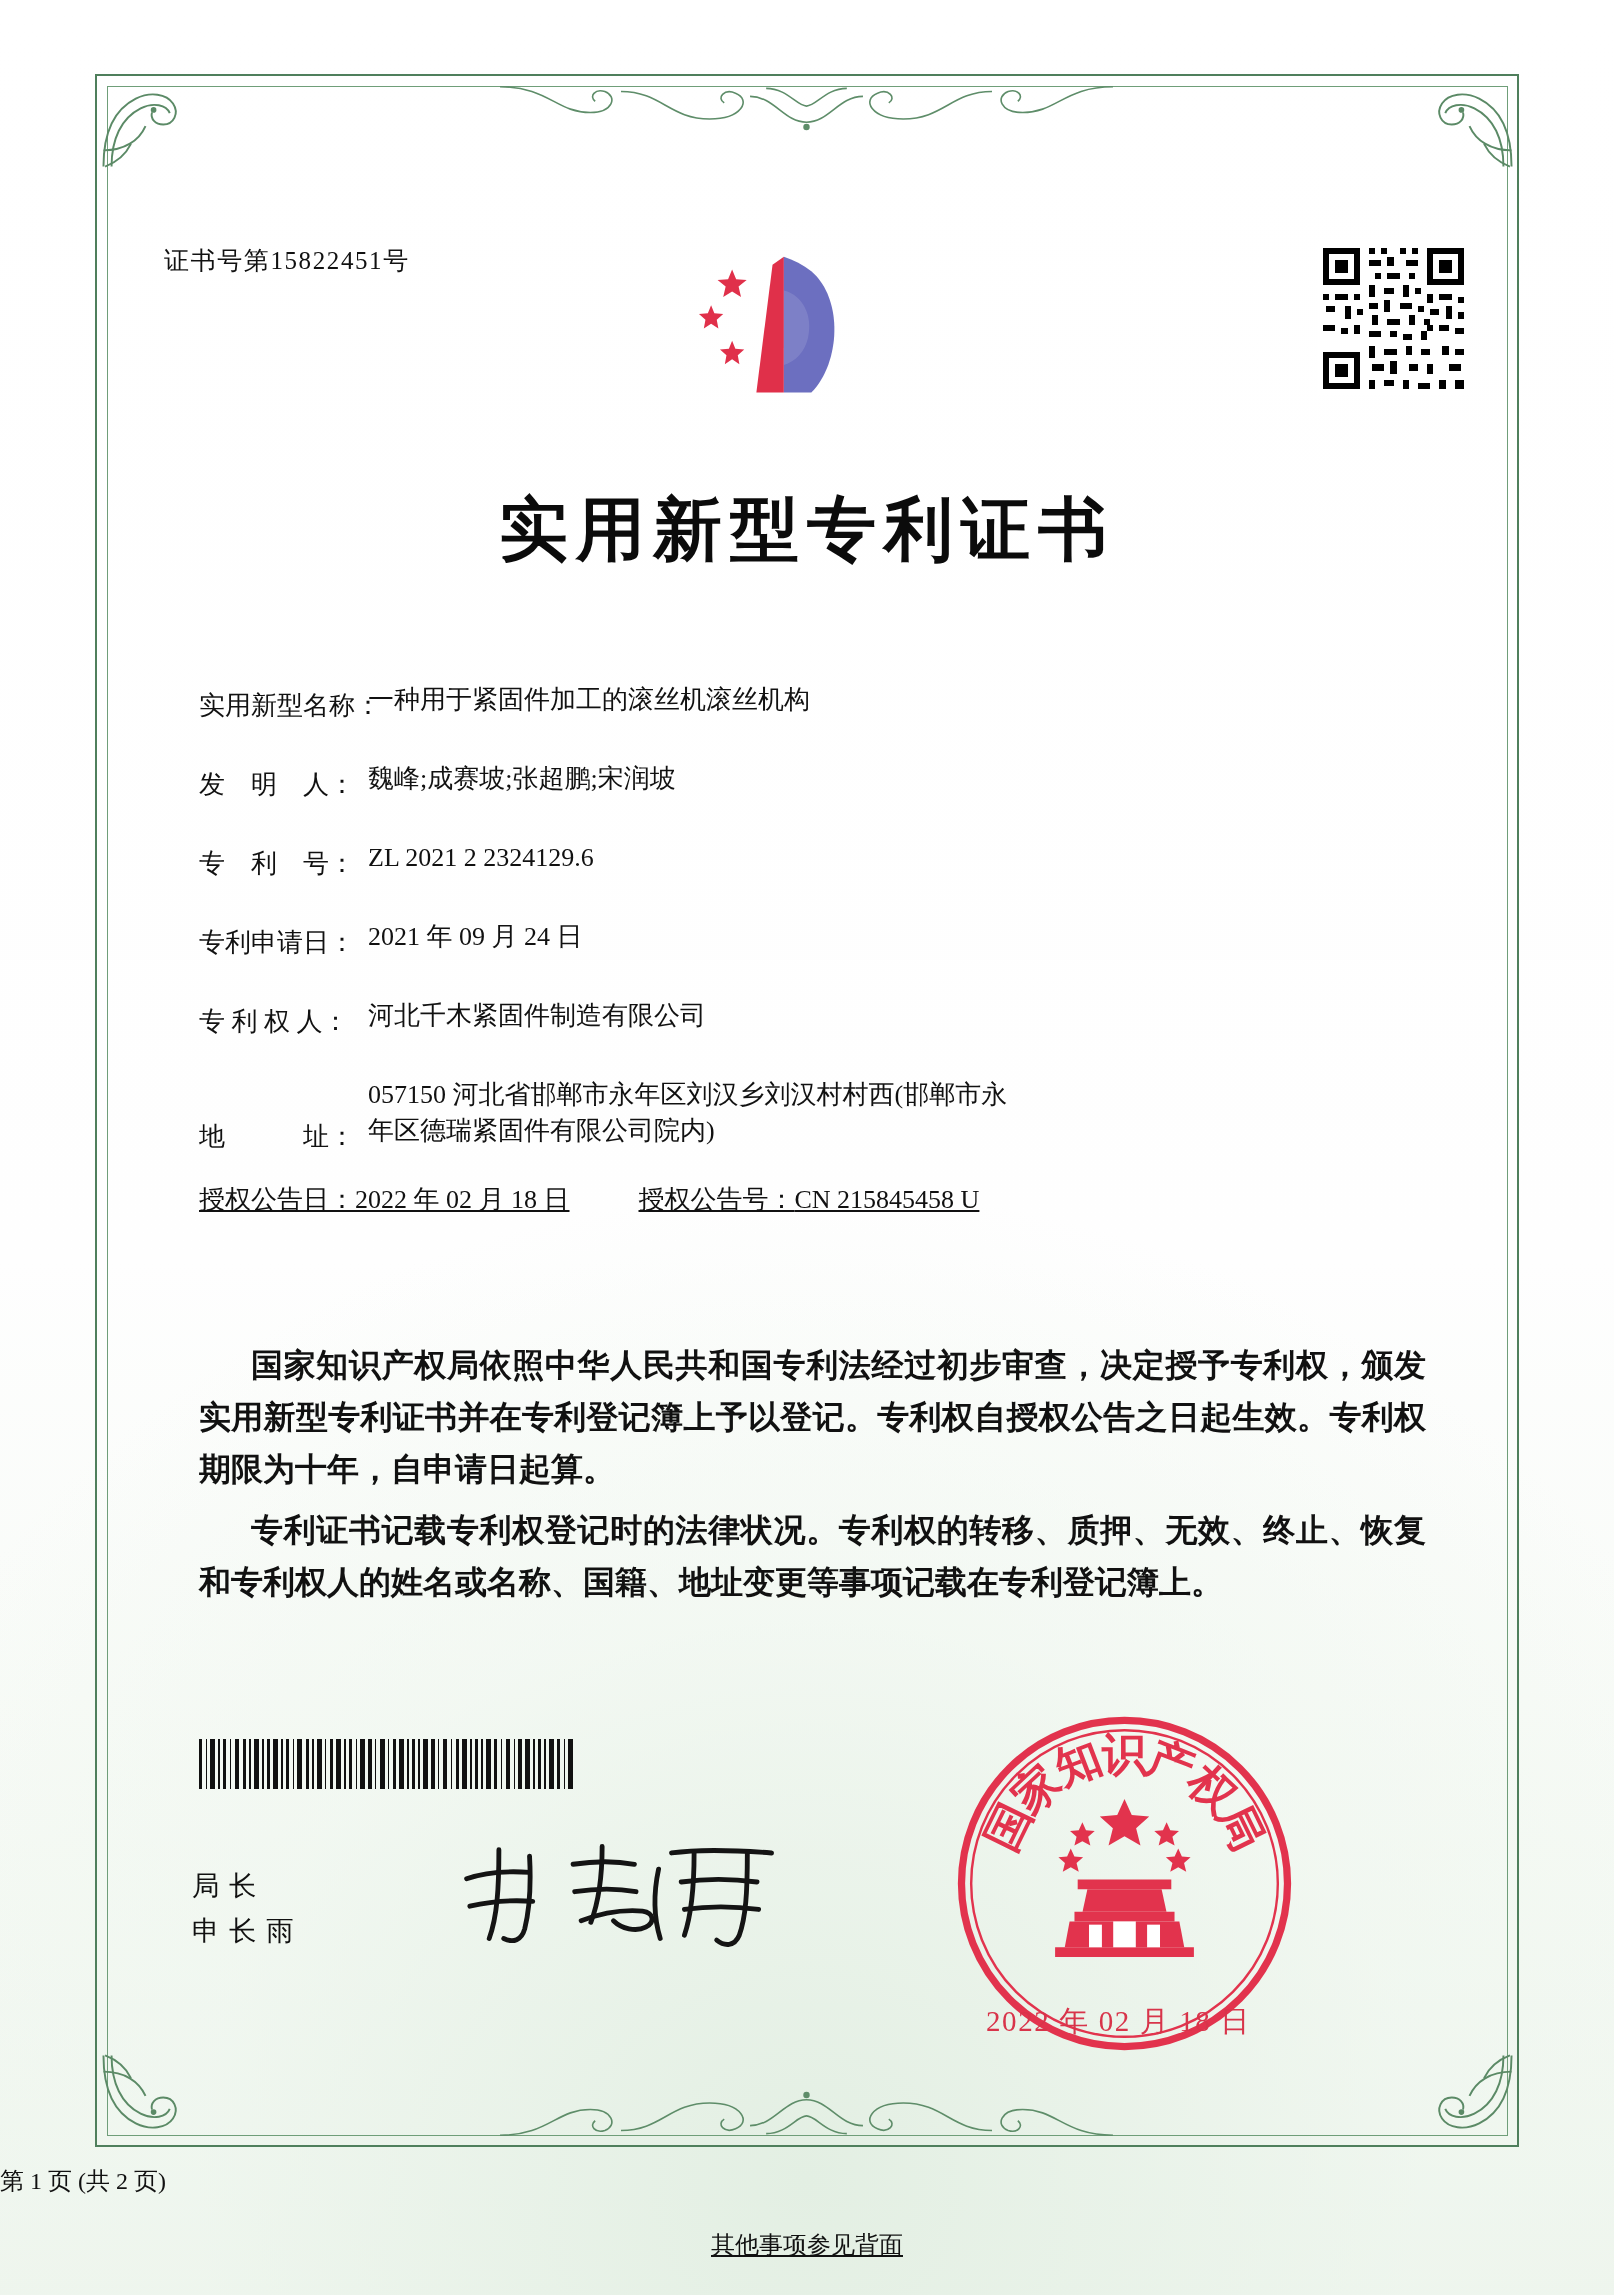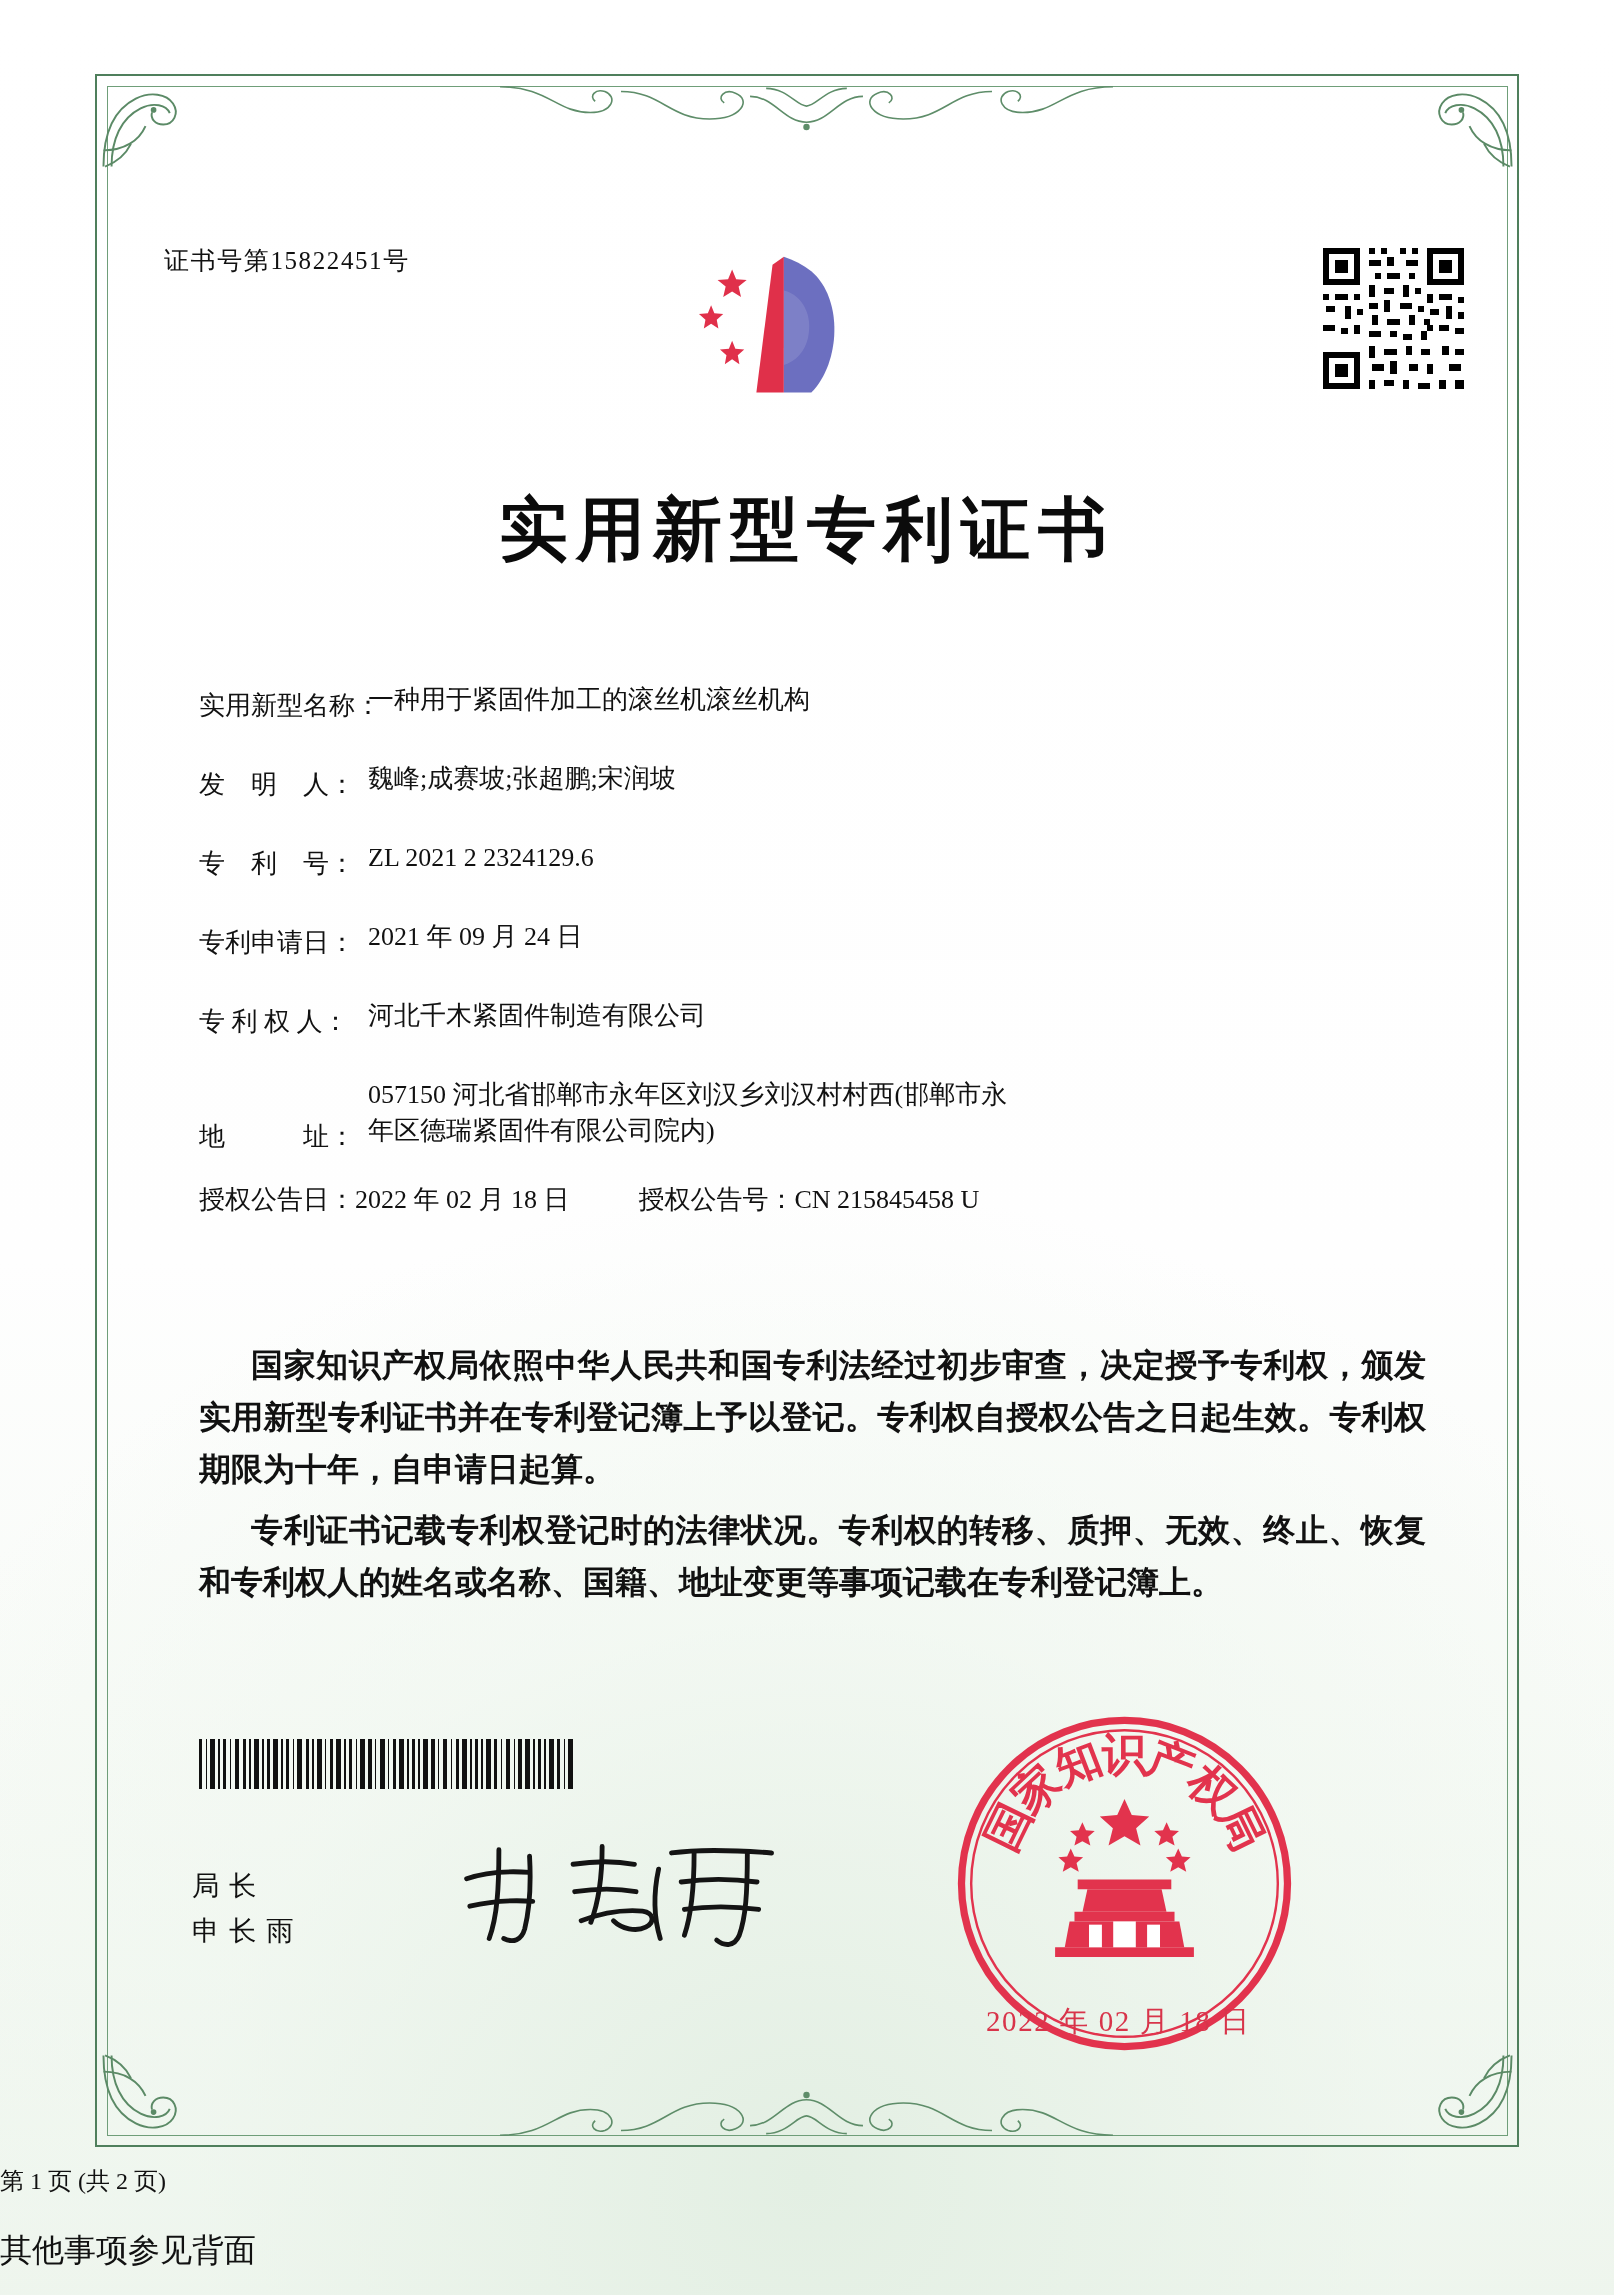--- a/index.html
+++ b/index.html
@@ -126,20 +126,21 @@
     flex: 1;
     white-space: pre-wrap;
     line-height: 1.42;
   }
   .field-row.addr { margin-bottom: 37px; }
 
   .pubrow {
     display: flex;
     align-items: baseline;
     margin-bottom: 8px;
+    text-decoration: underline;
   }
   .pubrow .k { white-space: nowrap; }
   .pubrow .v { white-space: nowrap; }
   .pubrow .gap { width: 69px; flex: 0 0 69px; }
 
   
   .paras {
     position: absolute;
     left: 199px; top: 1340px;
     width: 1227px;
@@ -199,22 +200,24 @@
   .page-no {
     position: absolute;
     left: 0; right: 0; top: 2165px;
     text-align: left;
     font-size: 24px;
     color: #111;
   }
   .back-note {
     position: absolute;
     left: 0; right: 0; top: 2229px;
-    font-size: 32px;
+    text-align: center;
+    font-size: 24px;
     color: #111;
+    text-decoration: underline;
   }
 </style>
 </head>
 <body>
 
 <div class="paper">
 
   <div class="border-outer"></div>
   <div class="border-inner"></div>
 

